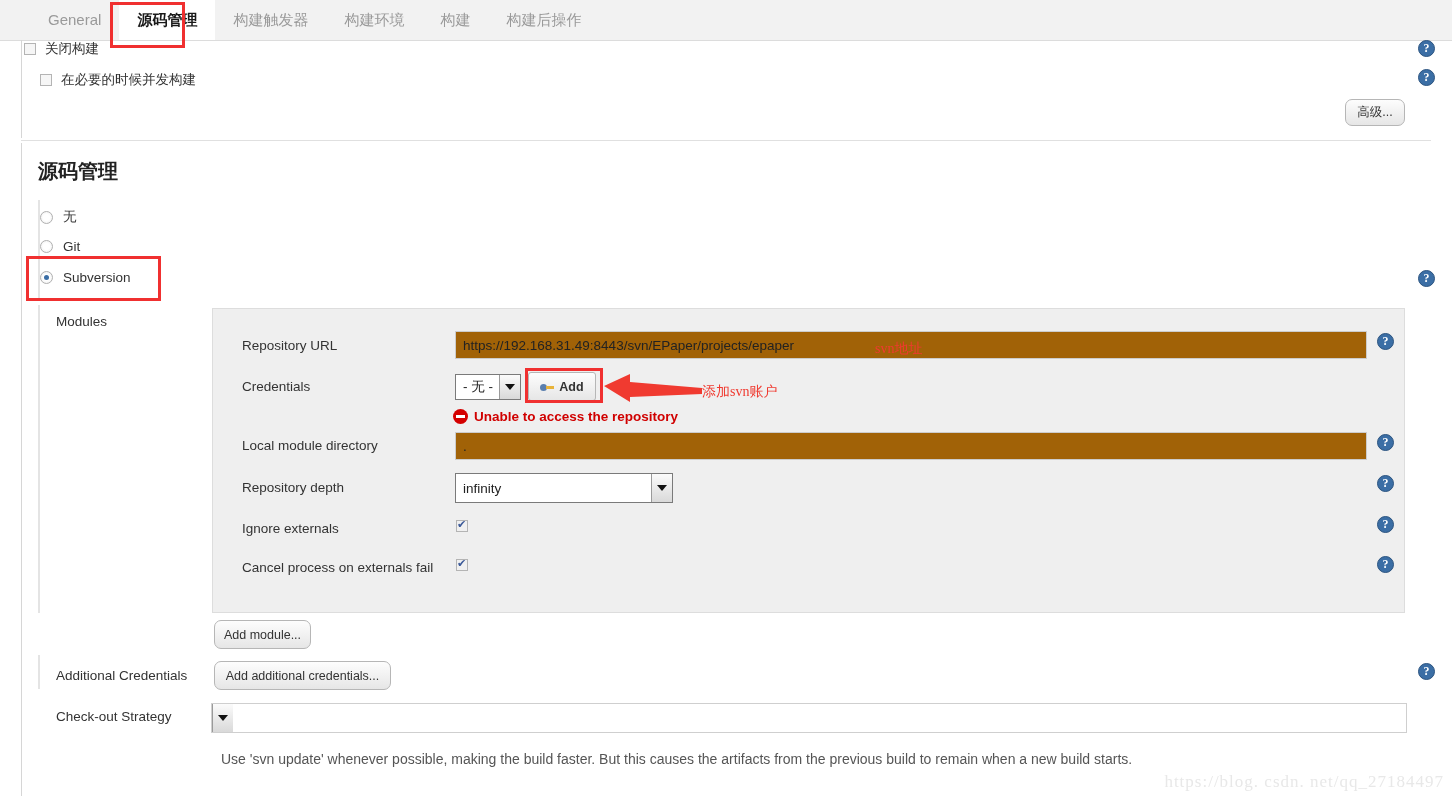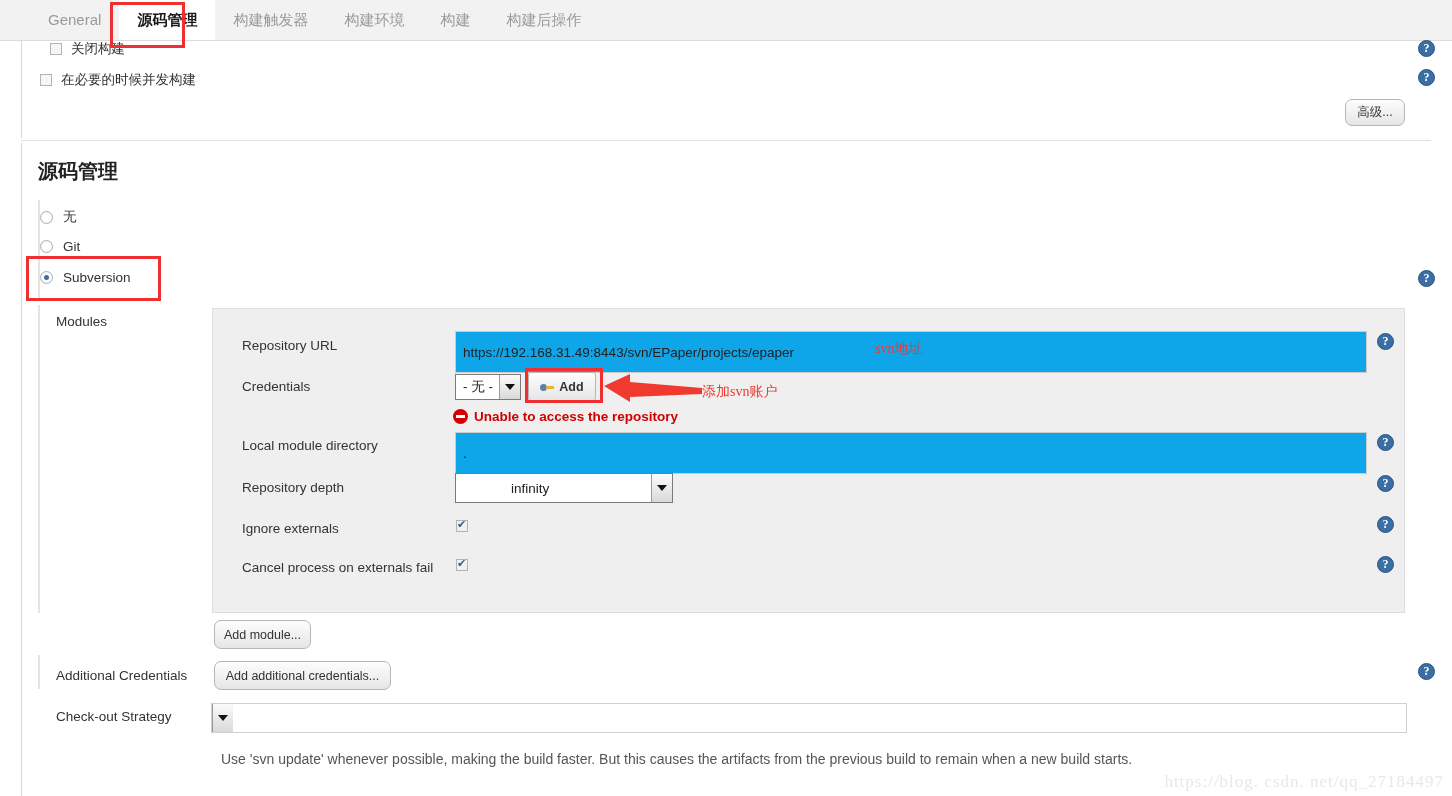--- a/index.html
+++ b/index.html
@@ -190,28 +190,28 @@
   }
 
   .field-label {
     position: absolute;
     font-size: 13.5px;
     color: #333;
   }
 
   .text-input {
     position: absolute;
-    background: #0ea5e9;
+    background: #a16207;
     border: 1px solid #cccccc;
     box-sizing: border-box;
     font-size: 13.5px;
     color: #222;
     padding: 8px 7px;
     line-height: 26px;
-    height: 42px;
+    height: 28px;
     font-family: "Liberation Sans", sans-serif;
   }
 
   
   .select {
     position: absolute;
     background: #ffffff;
     border: 1px solid #7a7a7a;
     box-sizing: border-box;
     display: flex;
@@ -338,21 +338,21 @@
     <div class="tab">构建触发器</div>
     <div class="tab">构建环境</div>
     <div class="tab">构建</div>
     <div class="tab">构建后操作</div>
   </div>
 </div>
 
 <div class="left-rule"></div>
 <div class="left-rule2"></div>
 
-<div class="chk-row" style="left:50px; top:40px;font-family:Liberation Serif, serif;">
+<div class="chk-row" style="left:24px; top:40px;font-family:Liberation Serif, serif;">
   <span class="chk"></span>
   <span>关闭构建</span>
 </div>
 <div class="help" style="left:1418px; top:40px;">?</div>
 
 <div class="chk-row" style="left:40px; top:71px;">
   <span class="chk"></span>
   <span>在必要的时候并发构建</span>
 </div>
 <div class="help" style="left:1418px; top:69px;">?</div>
@@ -401,21 +401,21 @@
 <div class="error-msg" style="left:453px; top:409px;">
   <span class="err-icon"></span>
   <span>Unable to access the repository</span>
 </div>
 
 <div class="field-label" style="left:242px; top:438px;text-align:right;">Local module directory</div>
 <input class="text-input" style="left: 455px; top: 432px; width: 912px;" value=".">
 <div class="help" style="left:1377px; top:434px;">?</div>
 
 <div class="field-label" style="left:242px; top:480px;">Repository depth</div>
-<div class="select" style="left:455px; top:473px; width:218px; height:30px;padding-left:48px;">
+<div class="select" style="left:455px; top:473px; width:218px; height:30px;">
   <span class="sel-text">infinity</span>
   <span class="arrow"></span>
 </div>
 <div class="help" style="left:1377px; top:475px;">?</div>
 
 <div class="field-label" style="left:242px; top:521px;">Ignore externals</div>
 <span class="chk checked" style="position:absolute; left:456px; top:520px;"></span>
 <div class="help" style="left:1377px; top:516px;">?</div>
 
 <div class="field-label" style="left:242px; top:560px;">Cancel process on externals fail</div>

